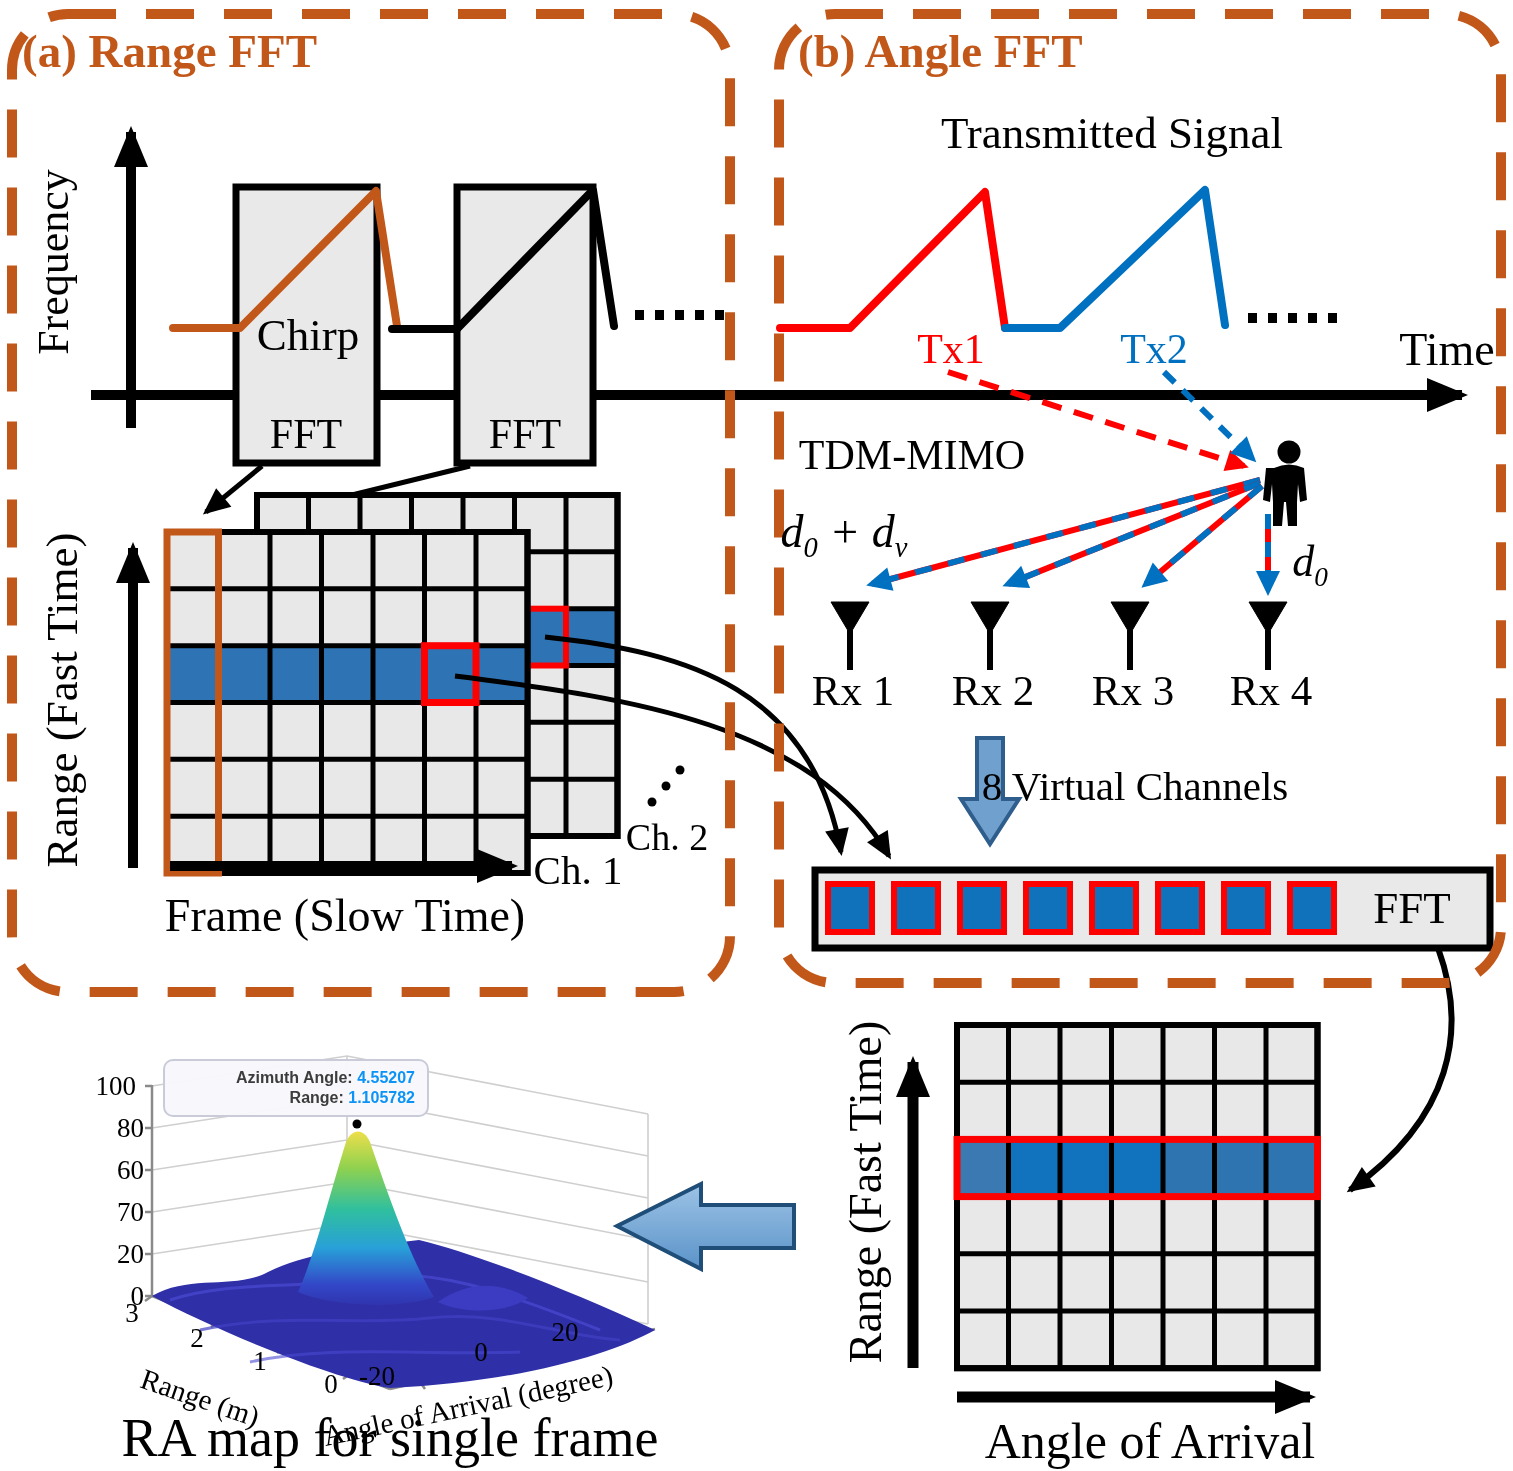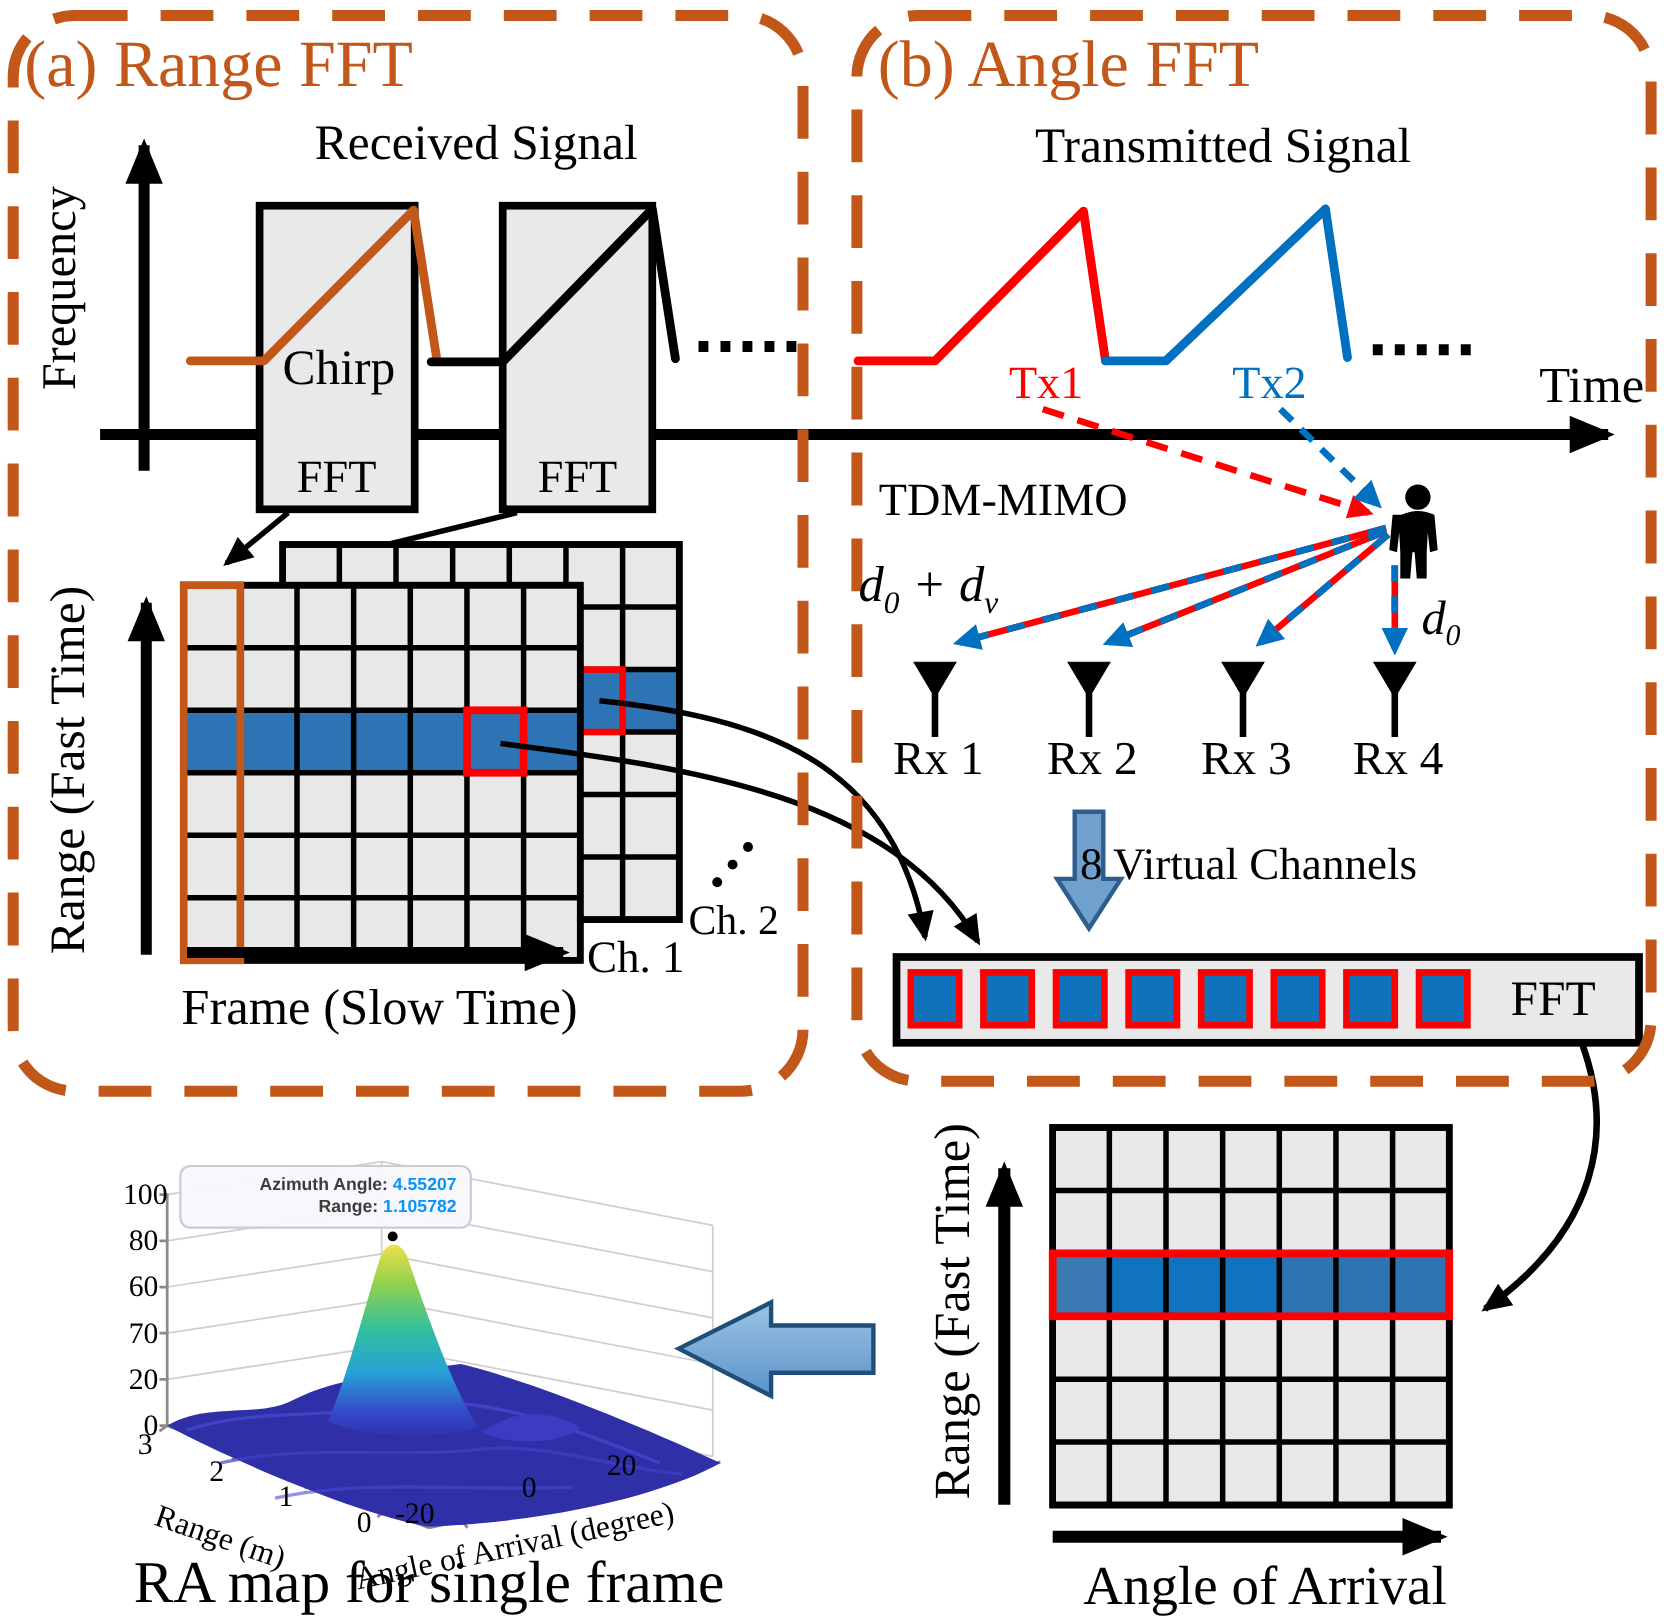--- a/index.html
+++ b/index.html
@@ -6,21 +6,21 @@
     --orange:#C2571A; --red:#FF0000; --blu:#0070C0; --cellblue:#2E74B5;
     --gray:#E8E8E8; --arrfill:#74A9D8; --arrbrd:#1F4E79; --valblue:#0B93F6;
   }
   html,body{margin:0;padding:0;background:#fff;}
   #canvas{position:relative;width:1513px;height:1471px;background:#fff;overflow:hidden;
           font-family:"Liberation Serif","DejaVu Serif",serif;}
   #art{position:absolute;left:0;top:0;}
   .lbl{position:absolute;transform:translate(-50%,-50%);white-space:nowrap;color:#000;
        font-family:"Liberation Serif","DejaVu Serif",serif;line-height:1;}
   .rot{transform:translate(-50%,-50%) rotate(-90deg);}
-  .panel-title{position:absolute;white-space:nowrap;font-weight:normal;font-size:60px;color:var(--orange);}
+  .panel-title{position:absolute;white-space:nowrap;font-weight:bold;font-size:47px;color:var(--orange);}
   .ztick{position:absolute;width:56px;text-align:right;transform:translate(0,-50%);font-size:27px;}
   .tick{position:absolute;transform:translate(-50%,-50%);font-size:27px;}
   .tt{position:absolute;left:163px;top:1059px;width:244px;padding:7px 12px 8px 6px;
       background:rgba(247,247,252,.96);border:2px solid #c9ccd8;border-radius:10px;
       font-family:"Liberation Sans","DejaVu Sans",sans-serif;font-size:16px;text-align:right;
       line-height:1.22;color:#3c3c3c;font-weight:bold;}
   .tt .v{color:var(--valblue);}
   sub{font-size:62%;}
   .it{font-style:italic;}
 </style>
@@ -249,21 +249,20 @@
   </g>
 
   <g>
     <polygon points="617,1226 701,1184 701,1205 794,1205 794,1248 701,1248 701,1269" fill="url(#blockGrad)" stroke="#1F4E79" stroke-width="4"></polygon>
   </g>
 </svg>
 
 <div class="panel-title" style="left:22px;top:24px;">(a) Range FFT</div>
 <div class="panel-title" style="left:798px;top:24px;">(b) Angle FFT</div>
 
-<div class="lbl" style="left:433px;top:130px;font-size:45px;">Received Signal</div>
 <div class="lbl rot" style="left:54px;top:262px;font-size:44px;">Frequency</div>
 <div class="lbl" style="left:308px;top:335px;font-size:45px;">Chirp</div>
 <div class="lbl" style="left:306px;top:434px;font-size:42px;">FFT</div>
 <div class="lbl" style="left:525px;top:434px;font-size:42px;">FFT</div>
 <div class="lbl rot" style="left:62px;top:700px;font-size:45px;">Range (Fast Time)</div>
 <div class="lbl" style="left:345px;top:916px;font-size:46px;">Frame (Slow  Time)</div>
 <div class="lbl" style="left:578px;top:870px;font-size:41px;">Ch. 1</div>
 <div class="lbl" style="left:667px;top:837px;font-size:38px;">Ch. 2</div>
 
 <div class="lbl" style="left:1112px;top:133px;font-size:45px;">Transmitted Signal</div>
@@ -279,21 +278,21 @@
 <div class="lbl" style="left:993px;top:690px;font-size:43px;">Rx 2</div>
 <div class="lbl" style="left:1133px;top:690px;font-size:43px;">Rx 3</div>
 <div class="lbl" style="left:1271px;top:690px;font-size:43px;">Rx 4</div>
 
 <div class="lbl" style="left:1135px;top:786px;font-size:41px;">8 Virtual Channels</div>
 <div class="lbl" style="left:1412px;top:908px;font-size:45px;">FFT</div>
 
 <div class="lbl rot" style="left:866px;top:1192px;font-size:46px;">Range (Fast Time)</div>
 <div class="lbl" style="left:1150px;top:1441px;font-size:50px;">Angle of Arrival</div>
 
-<div class="ztick" style="left:104px;top:1086px;text-align:center;">100</div>
+<div class="ztick" style="left:80px;top:1086px;">100</div>
 <div class="ztick" style="left:88px;top:1128px;">80</div>
 <div class="ztick" style="left:88px;top:1170px;">60</div>
 <div class="ztick" style="left:88px;top:1212px;">70</div>
 <div class="ztick" style="left:88px;top:1254px;">20</div>
 <div class="ztick" style="left:88px;top:1296px;">0</div>
 
 <div class="tick" style="left:132px;top:1313px;">3</div>
 <div class="tick" style="left:197px;top:1338px;">2</div>
 <div class="tick" style="left:260px;top:1361px;">1</div>
 <div class="tick" style="left:331px;top:1384px;">0</div>

